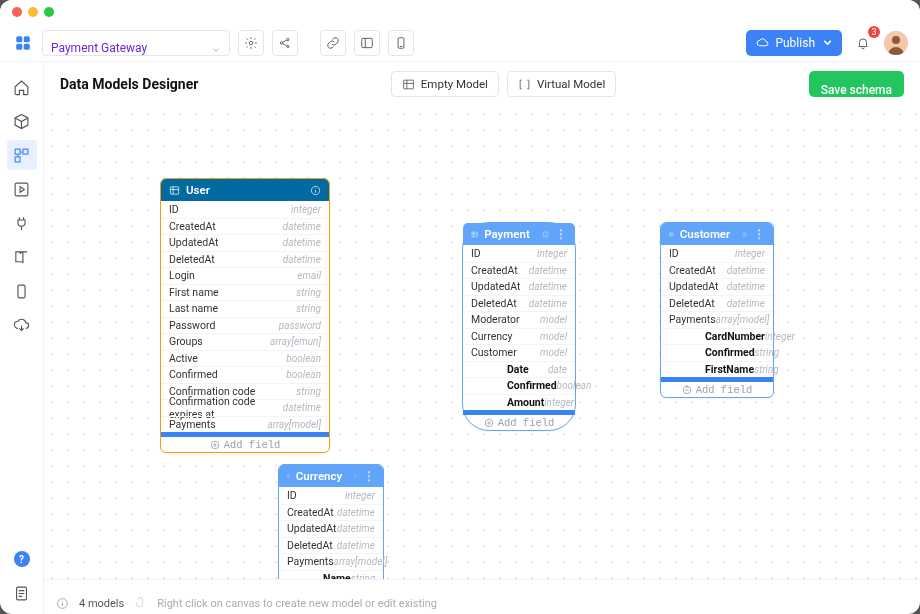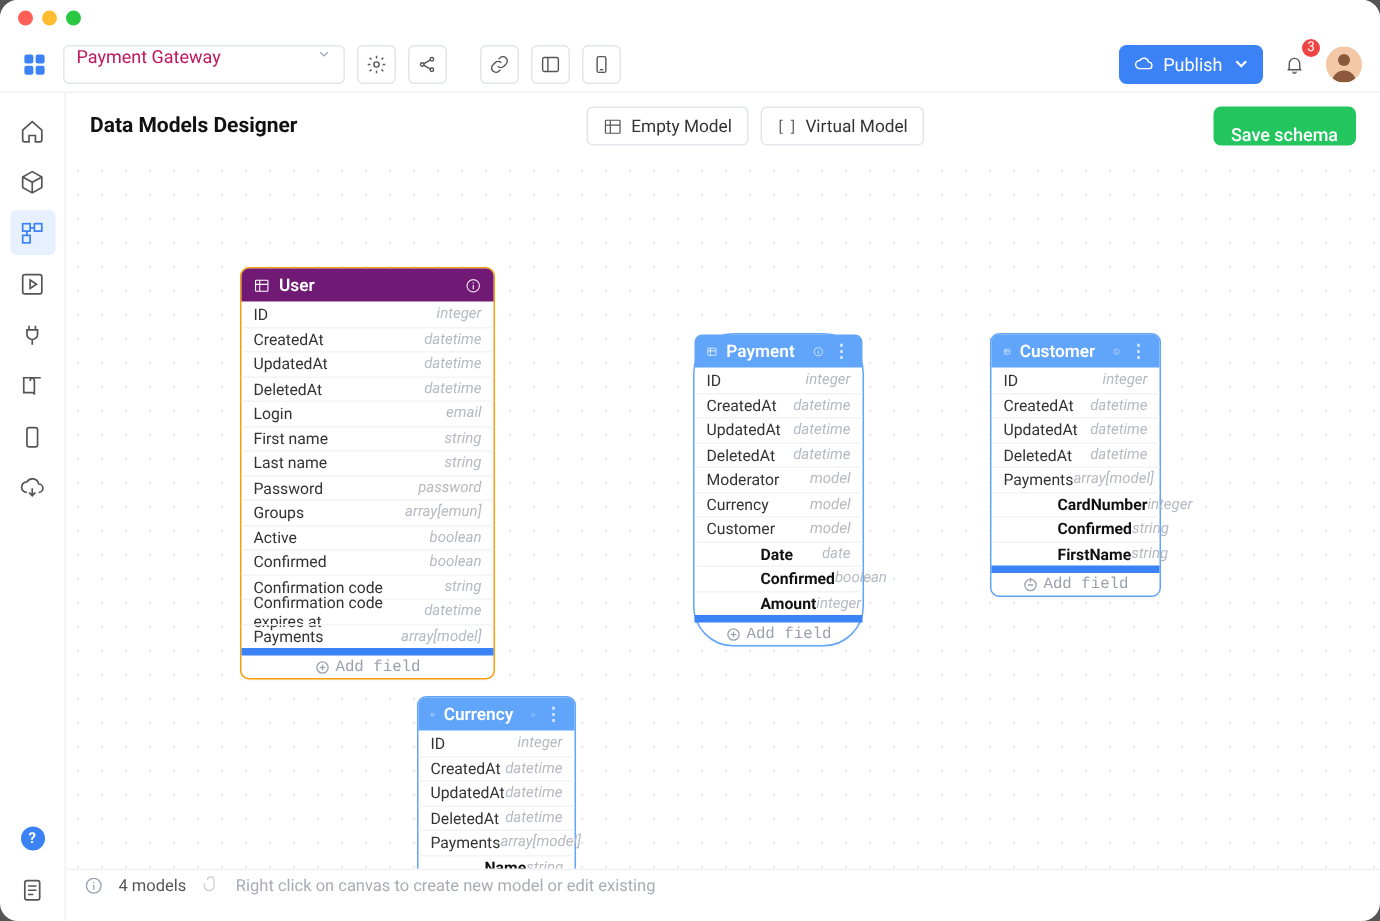--- a/index.html
+++ b/index.html
@@ -4,21 +4,21 @@
 <style>
 * { box-sizing: border-box; margin: 0; padding: 0; }
 body { font-family: -apple-system, BlinkMacSystemFont, "Segoe UI", Roboto, Helvetica, Arial, sans-serif; font-size: 13px; color: #111; background: #555; width: 920px; height: 614px; overflow: hidden; }
 .window { width: 920px; height: 614px; background: #fff; border-radius: 12px; overflow: hidden; position: relative; display: flex; flex-direction: column; }
 .titlebar { height: 24px; background: #fff; display: flex; align-items: center; padding-left: 12px; gap: 6px; }
 .dot { width: 10px; height: 10px; border-radius: 50%; }
 .dot.red { background: #ff5f57; } .dot.yellow { background: #febc2e; } .dot.green { background: #28c840; }
 .topbar { height: 38px; border-bottom: 1px solid #eef0f3; display: flex; align-items: center; padding: 0 12px; gap: 8px; }
 .logo { width: 22px; height: 22px; display:flex; align-items:center; justify-content:center; color:#3b82f6; }
 .logo svg { width:18px; height:18px; }
-.project-select { width: 188px; height: 26px; border: 1px solid #e2e5ea; border-radius: 4px; display: flex; align-items: flex-start; padding: 0 8px; font-size: 12px; color: #be185d; justify-content: space-between; background: #fff; }
+.project-select { width: 188px; height: 26px; border: 1px solid #e2e5ea; border-radius: 4px; display: flex; align-items: flex-end; padding: 0 8px; font-size: 12px; color: #6d28d9; justify-content: space-between; background: #fff; }
 .icon-btn { width: 26px; height: 26px; border: 1px solid #e2e5ea; border-radius: 4px; display: flex; align-items: center; justify-content: center; color: #555; background: #fff; cursor: pointer; }
 .icon-btn svg { width: 14px; height: 14px; }
 .spacer { flex: 1; }
 .publish-btn { height: 26px; background: #3b82f6; color: #fff; border-radius: 5px; display: flex; align-items: center; gap: 6px; padding: 0 8px 0 10px; font-size: 12px; cursor: pointer; }
 .publish-btn svg { width: 13px; height: 13px; }
 .bell { position: relative; color: #555; }
 .bell .badge { position: absolute; top: -4px; right: -4px; background: #ef4444; color: #fff; border-radius: 8px; font-size: 9px; min-width: 12px; height: 12px; display: flex; align-items: center; justify-content: center; padding: 0 3px; }
 .avatar { width: 24px; height: 24px; border-radius: 50%; overflow: hidden; background: #eee; }
 .mainrow { flex: 1; display: flex; min-height: 0; }
 .sidebar { width: 44px; border-right: 1px solid #eef0f3; display: flex; flex-direction: column; align-items: center; padding-top: 10px; gap: 4px; position: relative; }
@@ -42,26 +42,26 @@
 .card .chdr .menuicon { opacity: 0.7; font-size: 12px; line-height: 1; font-weight: 700; }
 .card .cbody { display: flex; flex-direction: column; }
 .frow { height: 16.5px; display: flex; align-items: center; justify-content: space-between; padding: 0 8px; font-size: 10.5px; border-top: 1px solid #f3f4f6; }
 .frow:first-child { border-top: none; }
 .frow .fname { color: #333; font-weight: 400; }
 .frow .fname.b { font-weight: 700; color: #111; padding-left: 36px; }
 .frow .ftype { color: #b4b9c2; font-style: italic; font-size: 10px; }
 .addrow { height: 20px; display: flex; align-items: center; justify-content: center; gap: 4px; color: #9aa1ac; font-size: 10.5px; border-top: 5px solid #3b82f6; cursor: pointer; font-family: Liberation Mono, monospace; }
 .addrow svg { width: 10px; height: 10px; }
 .user-card { border-color: #f59e0b; }
-.user-card .chdr { background: #701a75; }
+.user-card .chdr { background: #0369a1; }
 .blue-card { border-color: #60a5fa; }
 .blue-card .chdr { background: #60a5fa; }
 .edges { position: absolute; inset: 0; pointer-events: none; }
 .edges path { fill: none; stroke: #cfd4dc; stroke-width: 1.2; }
-.statusbar { height: 22px; border-top: 1px solid #eef0f3; display: flex; align-items: flex-end; padding: 17px 12px; gap: 10px; font-size: 11px; color: #555; }
+.statusbar { height: 22px; border-top: 1px solid #eef0f3; display: flex; align-items: flex-start; padding: 17px 12px; gap: 10px; font-size: 11px; color: #555; }
 .statusbar .hint { color: #a7acb5; }
 .statusbar svg { width: 13px; height: 13px; }
 .help-bubble { width:16px; height:16px; border-radius:50%; background:#3b82f6; color:#fff; display:flex; align-items:center; justify-content:center; font-size:10px; font-weight:700; }
 </style>
 </head>
 <body>
 
 <div class="window">
   <div class="titlebar">
     <div class="dot red"></div>

